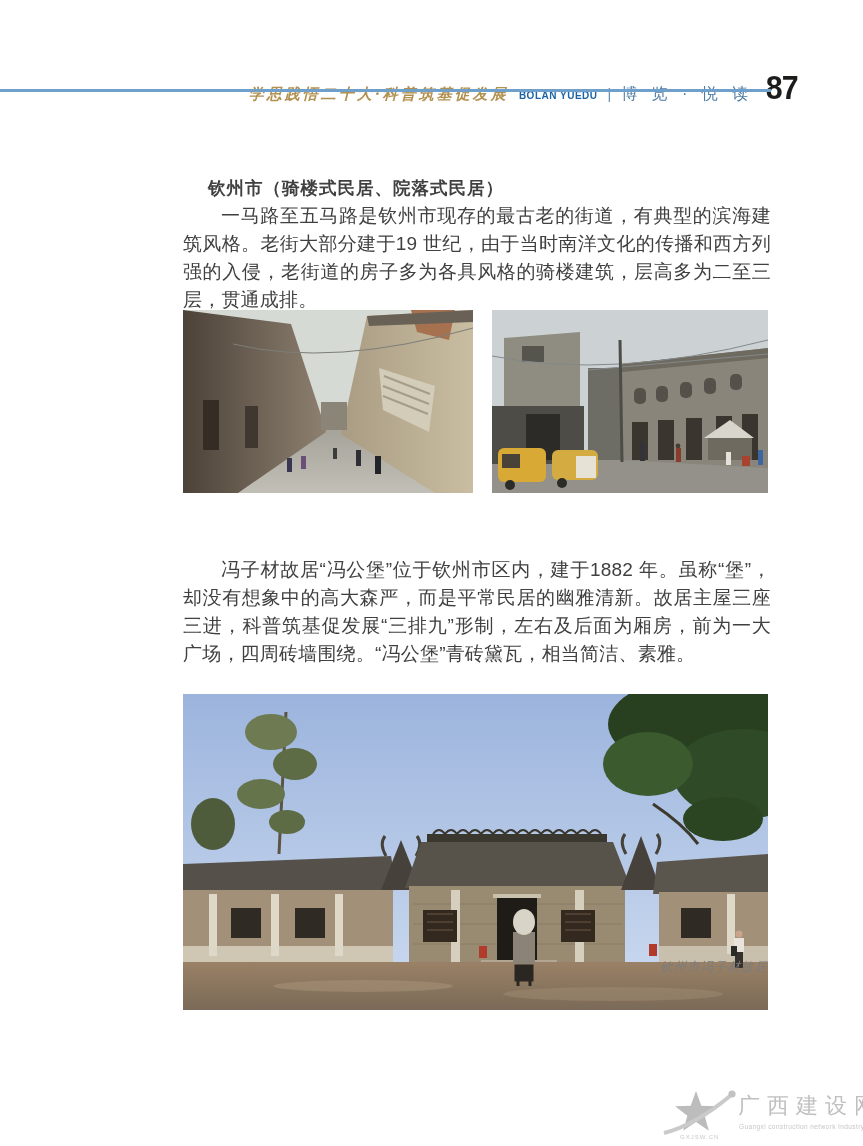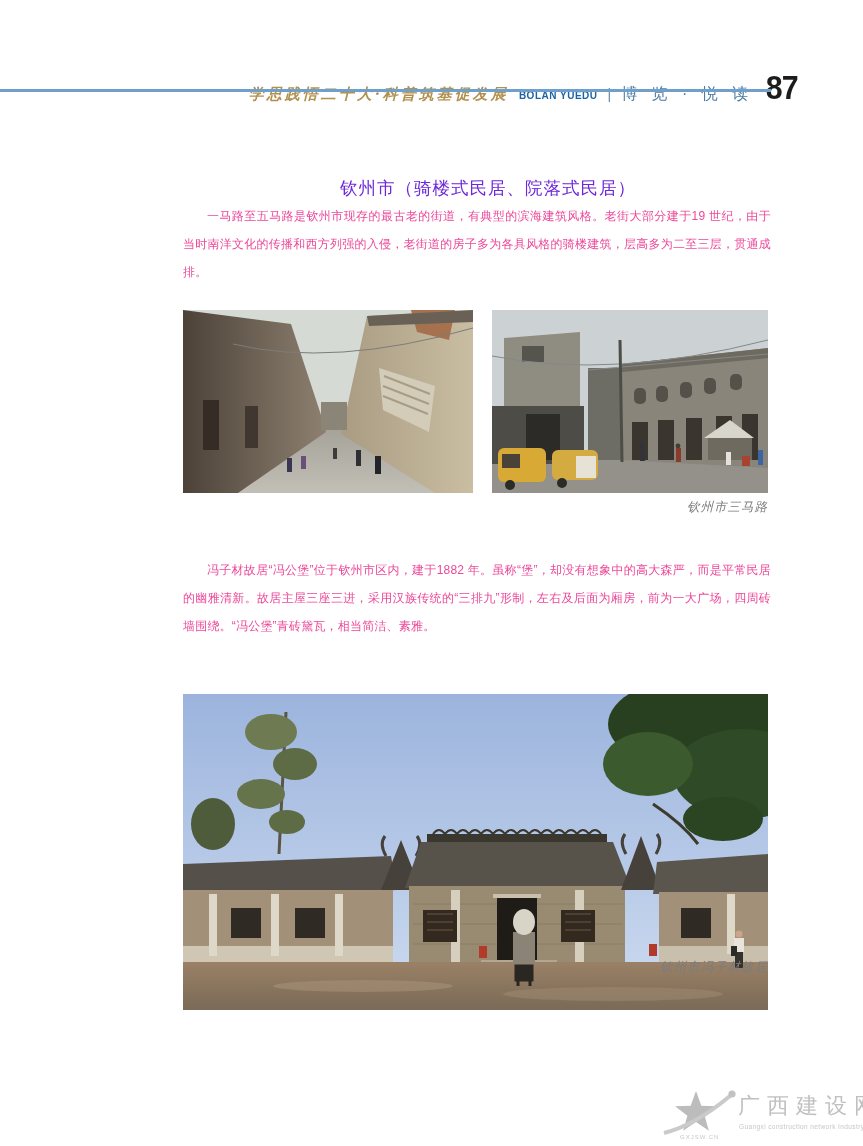--- a/index.html
+++ b/index.html
@@ -31,27 +31,26 @@
     letter-spacing:-1px;transform:scaleX(.92);transform-origin:right bottom;
     line-height:1;
   }
   .header-rule{
     position:absolute;left:0;top:89px;width:771px;height:3px;
     background:#6fa0cc;
   }
   
   .article-heading{
     position:absolute;left:208px;top:176px;width:560px;
-    font-size:17.5px;font-weight:normal;color:#6d28d9;
+    font-size:17.5px;font-weight:bold;color:#404040;
     letter-spacing:1px;
-    text-align:center;
   }
   .para{
     position:absolute;left:183px;width:588px;
-    font-size:12px;line-height:28px;color:#ec4899;
+    font-size:19px;line-height:28px;color:#404040;
     text-align:justify;text-indent:2em;
     letter-spacing:0.2px;
   }
   #para1{top:202px;}
   #para2{top:556px;}
   
   .photo{position:absolute;display:block;}
   #photo1{left:183px;top:310px;width:290px;height:183px;}
   #photo2{left:492px;top:310px;width:276px;height:183px;}
   #photo3{left:183px;top:694px;width:585px;height:316px;}
@@ -174,23 +173,22 @@
     <g>
       <rect x="148" y="136" width="5" height="15" fill="#333338"></rect>
       <circle cx="150" cy="134" r="2.4" fill="#333338"></circle>
       <rect x="184" y="138" width="5" height="14" fill="#8a3c2c"></rect>
       <circle cx="186" cy="136" r="2.4" fill="#463c32"></circle>
       <rect x="266" y="140" width="5" height="15" fill="#3c66a0"></rect>
       <rect x="234" y="142" width="5" height="13" fill="#e4e2da"></rect>
     </g>
   </svg>
 
-  <div class="caption" id="cap2">钦州市三马路</div>
-
-  <div class="para" id="para2">冯子材故居“冯公堡”位于钦州市区内，建于1882 年。虽称“堡”，却没有想象中的高大森严，而是平常民居的幽雅清新。故居主屋三座三进，采用汉族传统的“三排九”形制，左右及后面为厢房，前为一大广场，四周砖墙围绕。“冯公堡”青砖黛瓦，相当简洁、素雅。</div>
+
+  <div class="para" id="para2">冯子材故居“冯公堡”位于钦州市区内，建于1882 年。虽称“堡”，却没有想象中的高大森严，而是平常民居的幽雅清新。故居主屋三座三进，科普筑基促发展“三排九”形制，左右及后面为厢房，前为一大广场，四周砖墙围绕。“冯公堡”青砖黛瓦，相当简洁、素雅。</div>
 
   <svg id="photo3" class="photo" viewBox="0 0 585 316" preserveAspectRatio="none">
     <defs>
       <linearGradient id="p3sky" x1="0" y1="0" x2="0" y2="1">
         <stop offset="0" stop-color="#9cb4dd"></stop>
           <stop offset="1" stop-color="#c8d7ee"></stop>
       </linearGradient>
       <linearGradient id="p3gnd" x1="0" y1="0" x2="0" y2="1">
         <stop offset="0" stop-color="#9a8166"></stop>
           <stop offset="1" stop-color="#7a6a57"></stop>

